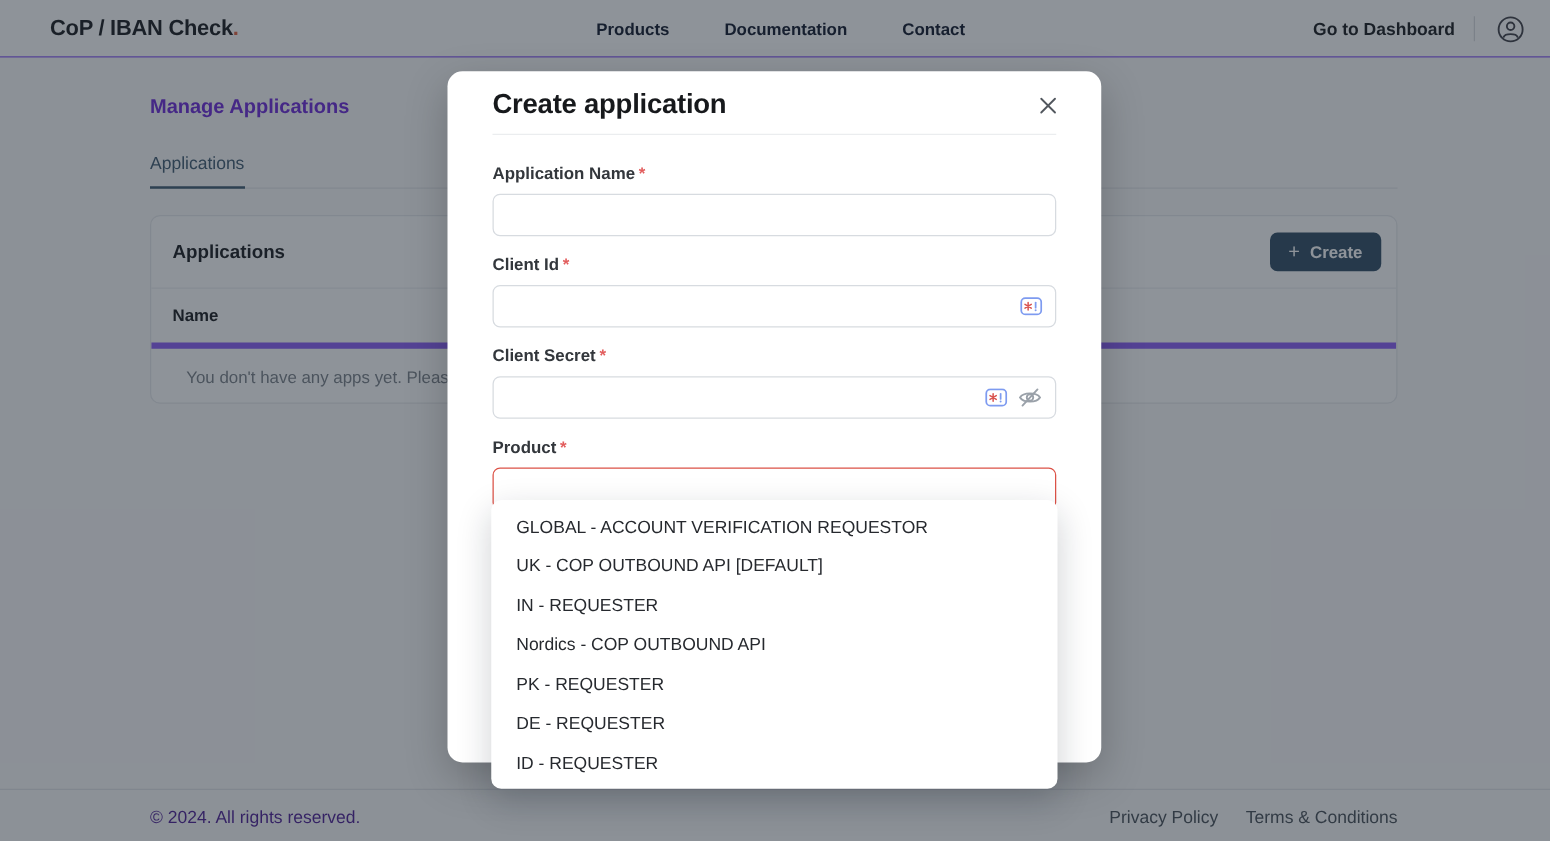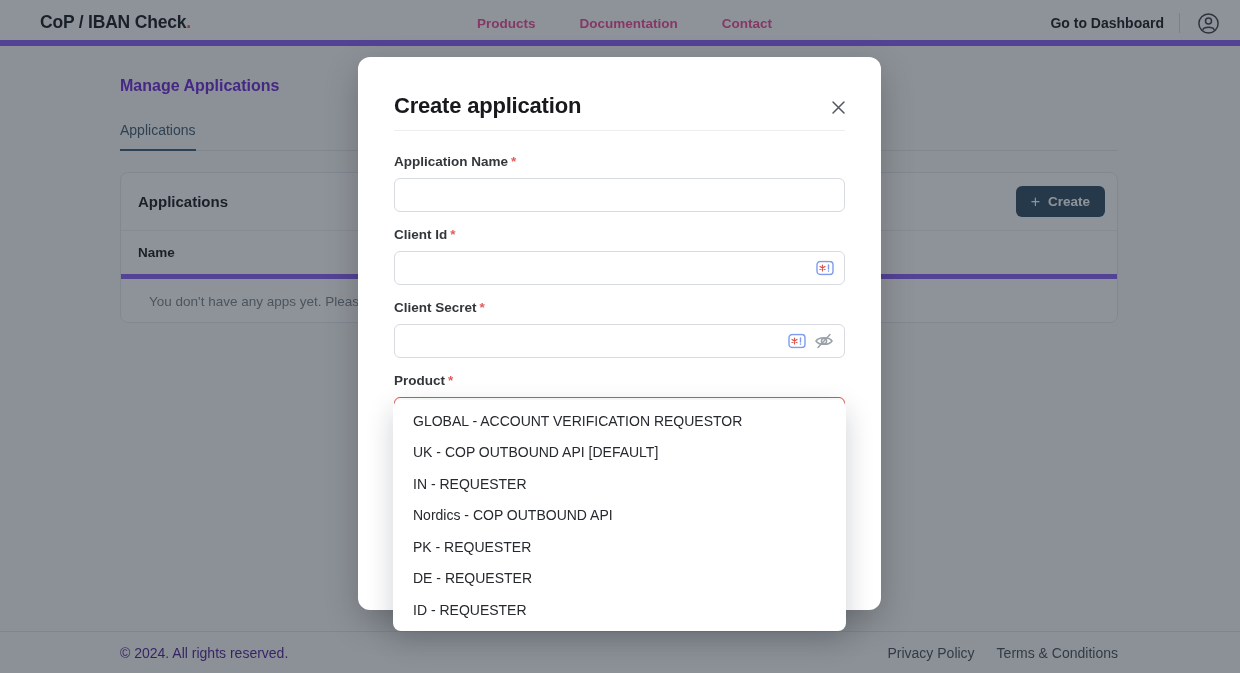--- a/index.html
+++ b/index.html
@@ -6,26 +6,26 @@
   html,body { width:1240px; height:673px; overflow:hidden; }
   body {
     font-family:"Liberation Sans", sans-serif;
     background:#fafafa;
     position:relative;
     color:#17191c;
   }
   
   .header {
     position:absolute; top:0; left:0; width:1240px; height:46px;
-    background:#ffffff; border-bottom:6px solid #8b5cf6;
+    background:#ffffff; border-bottom:1px solid #8b5cf6;
   }
   .logo { position:absolute; left:40px; top:12px; font-size:17.5px; font-weight:700; letter-spacing:-0.2px; color:#17191c; }
   .logo .dot { color:#E2603F; }
   .nav { position:absolute; left:477px; top:0; height:46px; display:flex; align-items:center; gap:44px; }
-  .nav-item { font-size:13.5px; font-weight:700; color:#ec4899; cursor:pointer; }
+  .nav-item { font-size:13.5px; font-weight:700; color:#0f172a; cursor:pointer; }
   .header-right { position:absolute; right:18px; top:0; height:46px; display:flex; align-items:center; gap:15px; }
   .dash-link { font-size:14px; font-weight:700; color:#17191c; cursor:pointer; }
   .vdiv { width:1px; height:20px; background:#d9dbde; }
   .avatar { width:27px; height:27px; display:flex; align-items:center; justify-content:center; cursor:pointer; }
 
   .page-title { position:absolute; left:120px; top:77px; font-size:16px; font-weight:700; color:#6d28d9; }
   .tabs-row { position:absolute; left:120px; top:122px; width:998px; height:29px; border-bottom:1px solid #e5e7ea; }
   .tab-active {
     position:absolute; left:0; top:0; height:29px; padding-bottom:4px;
     font-size:14px; font-weight:500; color:#3F5A70;
@@ -57,21 +57,21 @@
 
   
   .overlay { position:absolute; inset:0; background:rgba(30,39,52,0.5); z-index:10; }
 
   
   .modal {
     position:absolute; left:358px; top:57px; width:523px; height:553px; z-index:20;
     background:#ffffff; border-radius:12px; box-shadow:0 12px 34px rgba(0,0,0,0.22);
     padding:0 36px;
   }
-  .modal-head { margin-top:35px; height:28px; position:relative; }
+  .modal-head { margin-top:12px; height:28px; position:relative; }
   .modal-title { font-size:22px; font-weight:700; color:#17191c; line-height:28px; letter-spacing:-0.2px; }
   .close-btn { position:absolute; right:-6px; top:2px; width:26px; height:26px; background:none; border:none; cursor:pointer; display:flex; align-items:center; justify-content:center; }
   .modal-divider { margin-top:10px; height:1px; background:#ebedef; }
 
   .field-label { margin-top:15px; height:17px; font-size:13.5px; font-weight:700; color:#33373c; }
   .field-label.first { margin-top:23px; }
   .req { color:#E25C5C; margin-left:3px; font-weight:700; }
   .input-wrap { position:relative; margin-top:7px; }
   .text-input {
     width:100%; height:34px; border:1px solid #d7dbe0; border-radius:6px;

